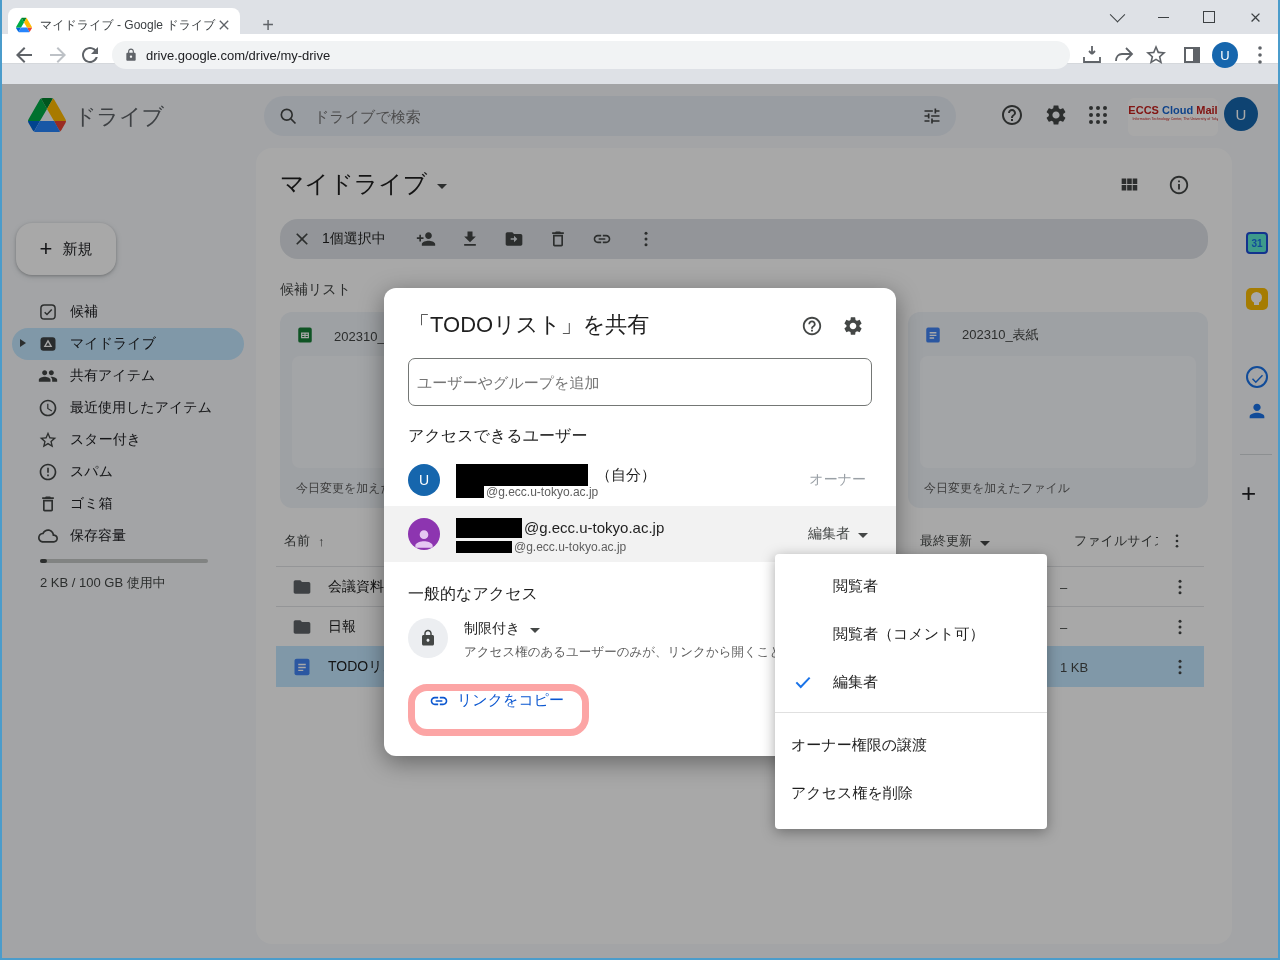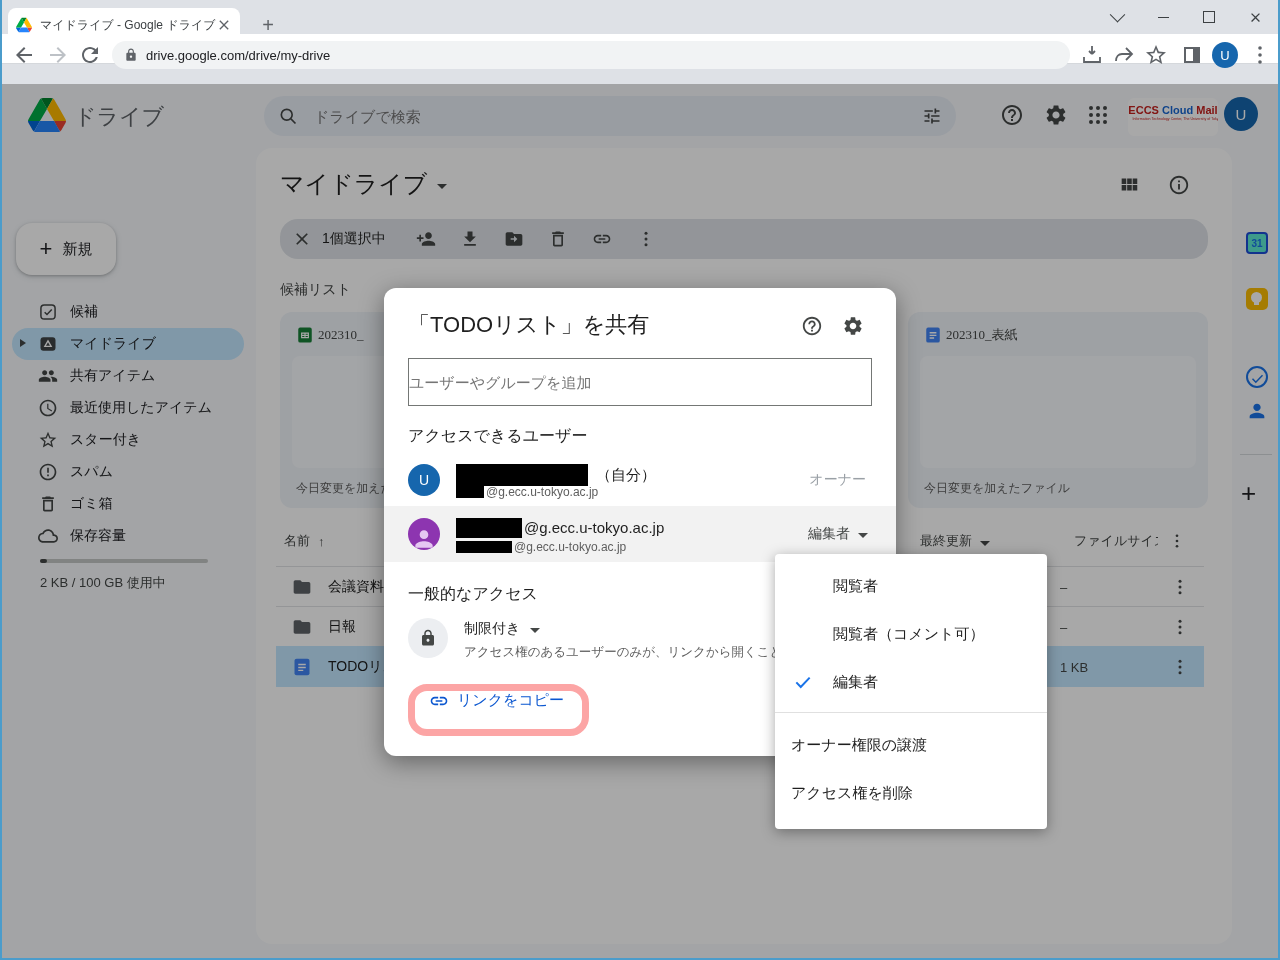--- a/index.html
+++ b/index.html
@@ -50,21 +50,21 @@
   .main{position:absolute;left:256px;top:64px;width:976px;height:796px;background:#fff;border-radius:16px;}
   .m-title{position:absolute;left:24px;top:20px;font-size:24px;color:#1f1f1f;display:flex;align-items:center;gap:10px;}
   .tri-dn{width:0;height:0;border-top:5px solid #444746;border-left:5px solid transparent;border-right:5px solid transparent;margin-top:4px;}
   .m-viewic{position:absolute;top:26px;width:22px;height:22px;color:#444746;}
   .selbar{position:absolute;left:24px;top:71px;width:928px;height:40px;background:#dfe3e8;border-radius:18px;display:flex;align-items:center;color:#444746;}
   .selbar .tbic{width:20px;height:20px;color:#444746;flex:none;}
   .selcount{font-size:14px;color:#1f1f1f;margin:0 6px 0 10px;white-space:nowrap;}
   .sb-gap{width:24px;flex:none;}
   .sug-label{position:absolute;left:24px;top:133px;font-size:14px;color:#444746;}
   .card{position:absolute;top:164px;width:300px;height:196px;background:#f0f4f9;border-radius:12px;}
-  .card .chead{position:absolute;left:16px;top:14px;display:flex;align-items:center;gap:4px;font-size:13px;color:#444746;white-space:nowrap;font-family:Liberation Serif, serif;}
+  .card .chead{position:absolute;left:16px;top:14px;display:flex;align-items:flex-end;gap:20px;font-size:13px;color:#444746;white-space:nowrap;}
   .card .cthumb{position:absolute;left:12px;top:44px;right:12px;bottom:40px;background:#f8fafd;border-radius:8px;}
   .card .ccap{position:absolute;left:16px;bottom:11px;font-size:12px;color:#5e5e5e;white-space:nowrap;overflow:hidden;max-width:270px;}
   .lh{position:absolute;top:384px;font-size:13px;color:#444746;display:flex;align-items:center;gap:8px;}
   .listrow{position:absolute;left:20px;width:928px;height:40px;border-top:1px solid #e1e3e6;display:flex;align-items:center;}
   .listrow.sel{background:#c2e7ff;border-top-color:transparent;}
   .lr-ic{width:20px;height:20px;margin-left:16px;flex:none;}
   .lr-name{font-size:14px;color:#1f1f1f;margin-left:16px;white-space:nowrap;flex:1;overflow:hidden;}
   .lr-size{font-size:13px;color:#444746;width:110px;flex:none;margin-left:0;}
   .lr-dots{width:20px;height:20px;color:#444746;flex:none;margin-right:14px;}
   
@@ -77,21 +77,21 @@
   .keep i{position:absolute;left:5px;top:4px;width:11px;height:11px;background:#fff;border-radius:50%;}
   .keep b{position:absolute;left:8px;top:13px;width:5px;height:4px;background:#fff;}
   .tasks{border:2.5px solid #1a73e8;border-radius:50%;box-sizing:border-box;position:relative;}
   .tasks svg{position:absolute;left:2px;top:3px;}
   
   .scrim{position:absolute;inset:0;background:rgba(0,0,0,.34);z-index:40;}
   
   .dialog{position:absolute;left:384px;top:288px;width:512px;height:468px;background:#fff;border-radius:12px;box-shadow:0 6px 24px rgba(0,0,0,.4);z-index:50;}
   .dlg-title{position:absolute;left:24px;top:22px;font-size:22px;color:#1f1f1f;}
   .dlg-ic{position:absolute;top:27px;width:22px;height:22px;color:#444746;}
-  .dlg-input{position:absolute;left:24px;top:70px;width:464px;height:48px;border:1px solid #747775;border-radius:0;box-sizing:border-box;padding:0 0;font-size:15px;color:#5f6368;outline:none;font-family:inherit;background:#fff;}
+  .dlg-input{position:absolute;left:24px;top:70px;width:464px;height:48px;border:1px solid #747775;border-radius:7px;box-sizing:border-box;padding:0 8px;font-size:15px;color:#5f6368;outline:none;font-family:inherit;background:#fff;}
   .dlg-sec{position:absolute;left:24px;font-size:16px;color:#1f1f1f;}
   .prow{position:absolute;left:0;width:512px;display:flex;align-items:center;box-sizing:border-box;padding-left:24px;}
   .prow.hl{background:#f2f2f2;}
   .av{width:32px;height:32px;border-radius:50%;flex:none;display:flex;align-items:center;justify-content:center;overflow:hidden;}
   .av-blue{background:#1666ad;color:#fff;font-size:14px;}
   .av-purple{background:#8d35b0;position:relative;}
   .av-purple svg{margin-top:9px;}
   .pinfo{margin-left:16px;position:relative;height:44px;flex:1;}
   .redact{position:absolute;background:#000;}
   .pname{position:absolute;font-size:15px;color:#1f1f1f;white-space:nowrap;}

